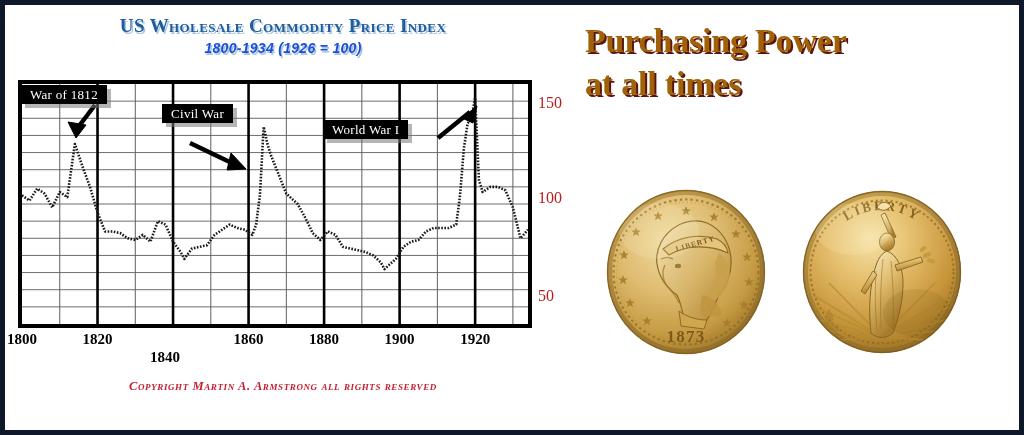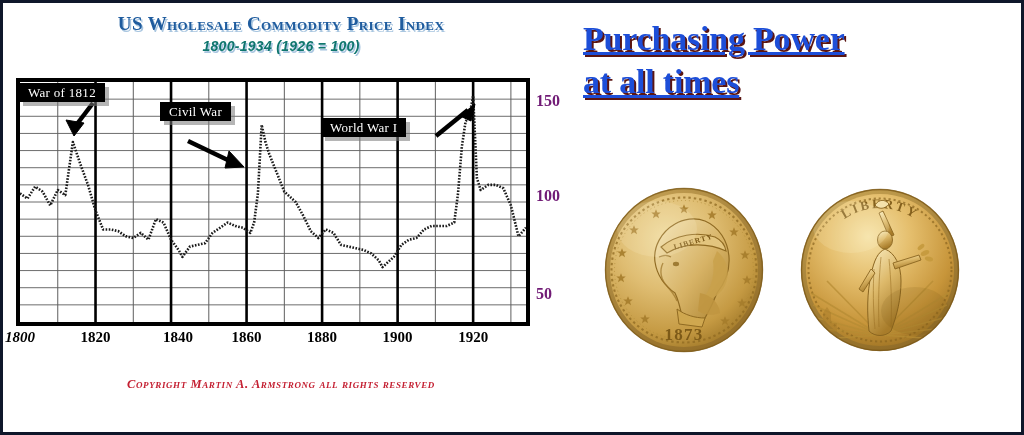--- a/index.html
+++ b/index.html
@@ -14,21 +14,21 @@
     font-family: "Liberation Serif", serif;
     overflow: hidden;
     position: relative;
   }
   #poster {
     position: absolute;
     left: 0; top: 0;
     width: 1024px;
     height: 435px;
     background: #ffffff;
-    border: 3px solid #0f172a;
+    border: 5px solid #0f172a;
     box-sizing: border-box;
   }
 
   
   #left-panel {
     position: absolute;
     left: 0; top: 0;
     width: 556px;
     height: 435px;
   }
@@ -49,21 +49,21 @@
   .chart-subtitle {
     position: absolute;
     left: 0; top: 35px;
     width: 556px;
     text-align: center;
     font-family: "Liberation Sans", sans-serif;
     font-weight: bold;
     font-style: italic;
     font-size: 14px;
     letter-spacing: 0.3px;
-    color: #0f766e;
+    color: #1d4ed8;
     text-shadow: 1.5px 1.5px 0 #a9c6e0;
     white-space: nowrap;
   }
 
   #plot-wrap {
     position: absolute;
     left: 13px;
     top: 75px;
     width: 514px;
     height: 248px;
@@ -80,23 +80,23 @@
   #plot-svg {
     position: absolute;
     left: 0; top: 0;
     display: block;
   }
 
   .ylabel {
     position: absolute;
     left: 533px;
     font-family: "Liberation Serif", serif;
-    font-weight: bold;
+    font-weight: normal;
     font-size: 16px;
-    color: #701a75;
+    color: #b91c1c;
   }
   .xlabels {
     position: absolute;
     left: 13px;
     top: 326px;
     width: 514px;
     height: 18px;
   }
   .xlabel {
     position: absolute;
@@ -157,24 +157,23 @@
   }
   #headline {
     position: absolute;
     left: 24px;
     top: 14px;
     width: 440px;
     font-family: "Liberation Serif", serif;
     font-weight: bold;
     font-size: 34px;
     line-height: 1.27;
-    color: #1d4ed8;
+    color: #a16207;
     text-shadow: 2px 2px 0 #5a1512;
     letter-spacing: -0.2px;
-    text-decoration: underline;
   }
   #headline div { white-space: nowrap; }
 
   #coins {
     position: absolute;
     left: 22px;
     top: 182px;
     width: 430px;
     height: 172px;
   }
@@ -272,23 +271,23 @@
           </g>
         </g>
       </svg>
     </div>
 
     <div class="ylabel" style="top:89px">150</div>
     <div class="ylabel" style="top:184px">100</div>
     <div class="ylabel" style="top:282px">50</div>
 
     <div class="xlabels" id="xlabels">
-        <div class="xlabel" style="left: 4px; font-style: italic;">1800</div>
+        <div class="xlabel" style="left: 4px;">1800</div>
         <div class="xlabel" style="left: 79.5224px; text-align: right;">1820</div>
-        <div class="xlabel" style="left: 162px;">1840</div>
+        <div class="xlabel" style="left: 147px; margin-top: 18px;">1840</div>
         <div class="xlabel" style="left: 230.567px;">1860</div>
         <div class="xlabel" style="left: 306.09px;">1880</div>
         <div class="xlabel" style="left: 381.612px;">1900</div>
         <div class="xlabel" style="left: 457.134px;">1920</div>
       </div>
 
     <div id="callouts">
         <div class="callout" style="left: 16px; top: 80px;">War of 1812</div>
         <div class="callout" style="left: 157px; top: 99px;">Civil War</div>
         <div class="callout" style="left: 318px; top: 115px;">World War I</div>

